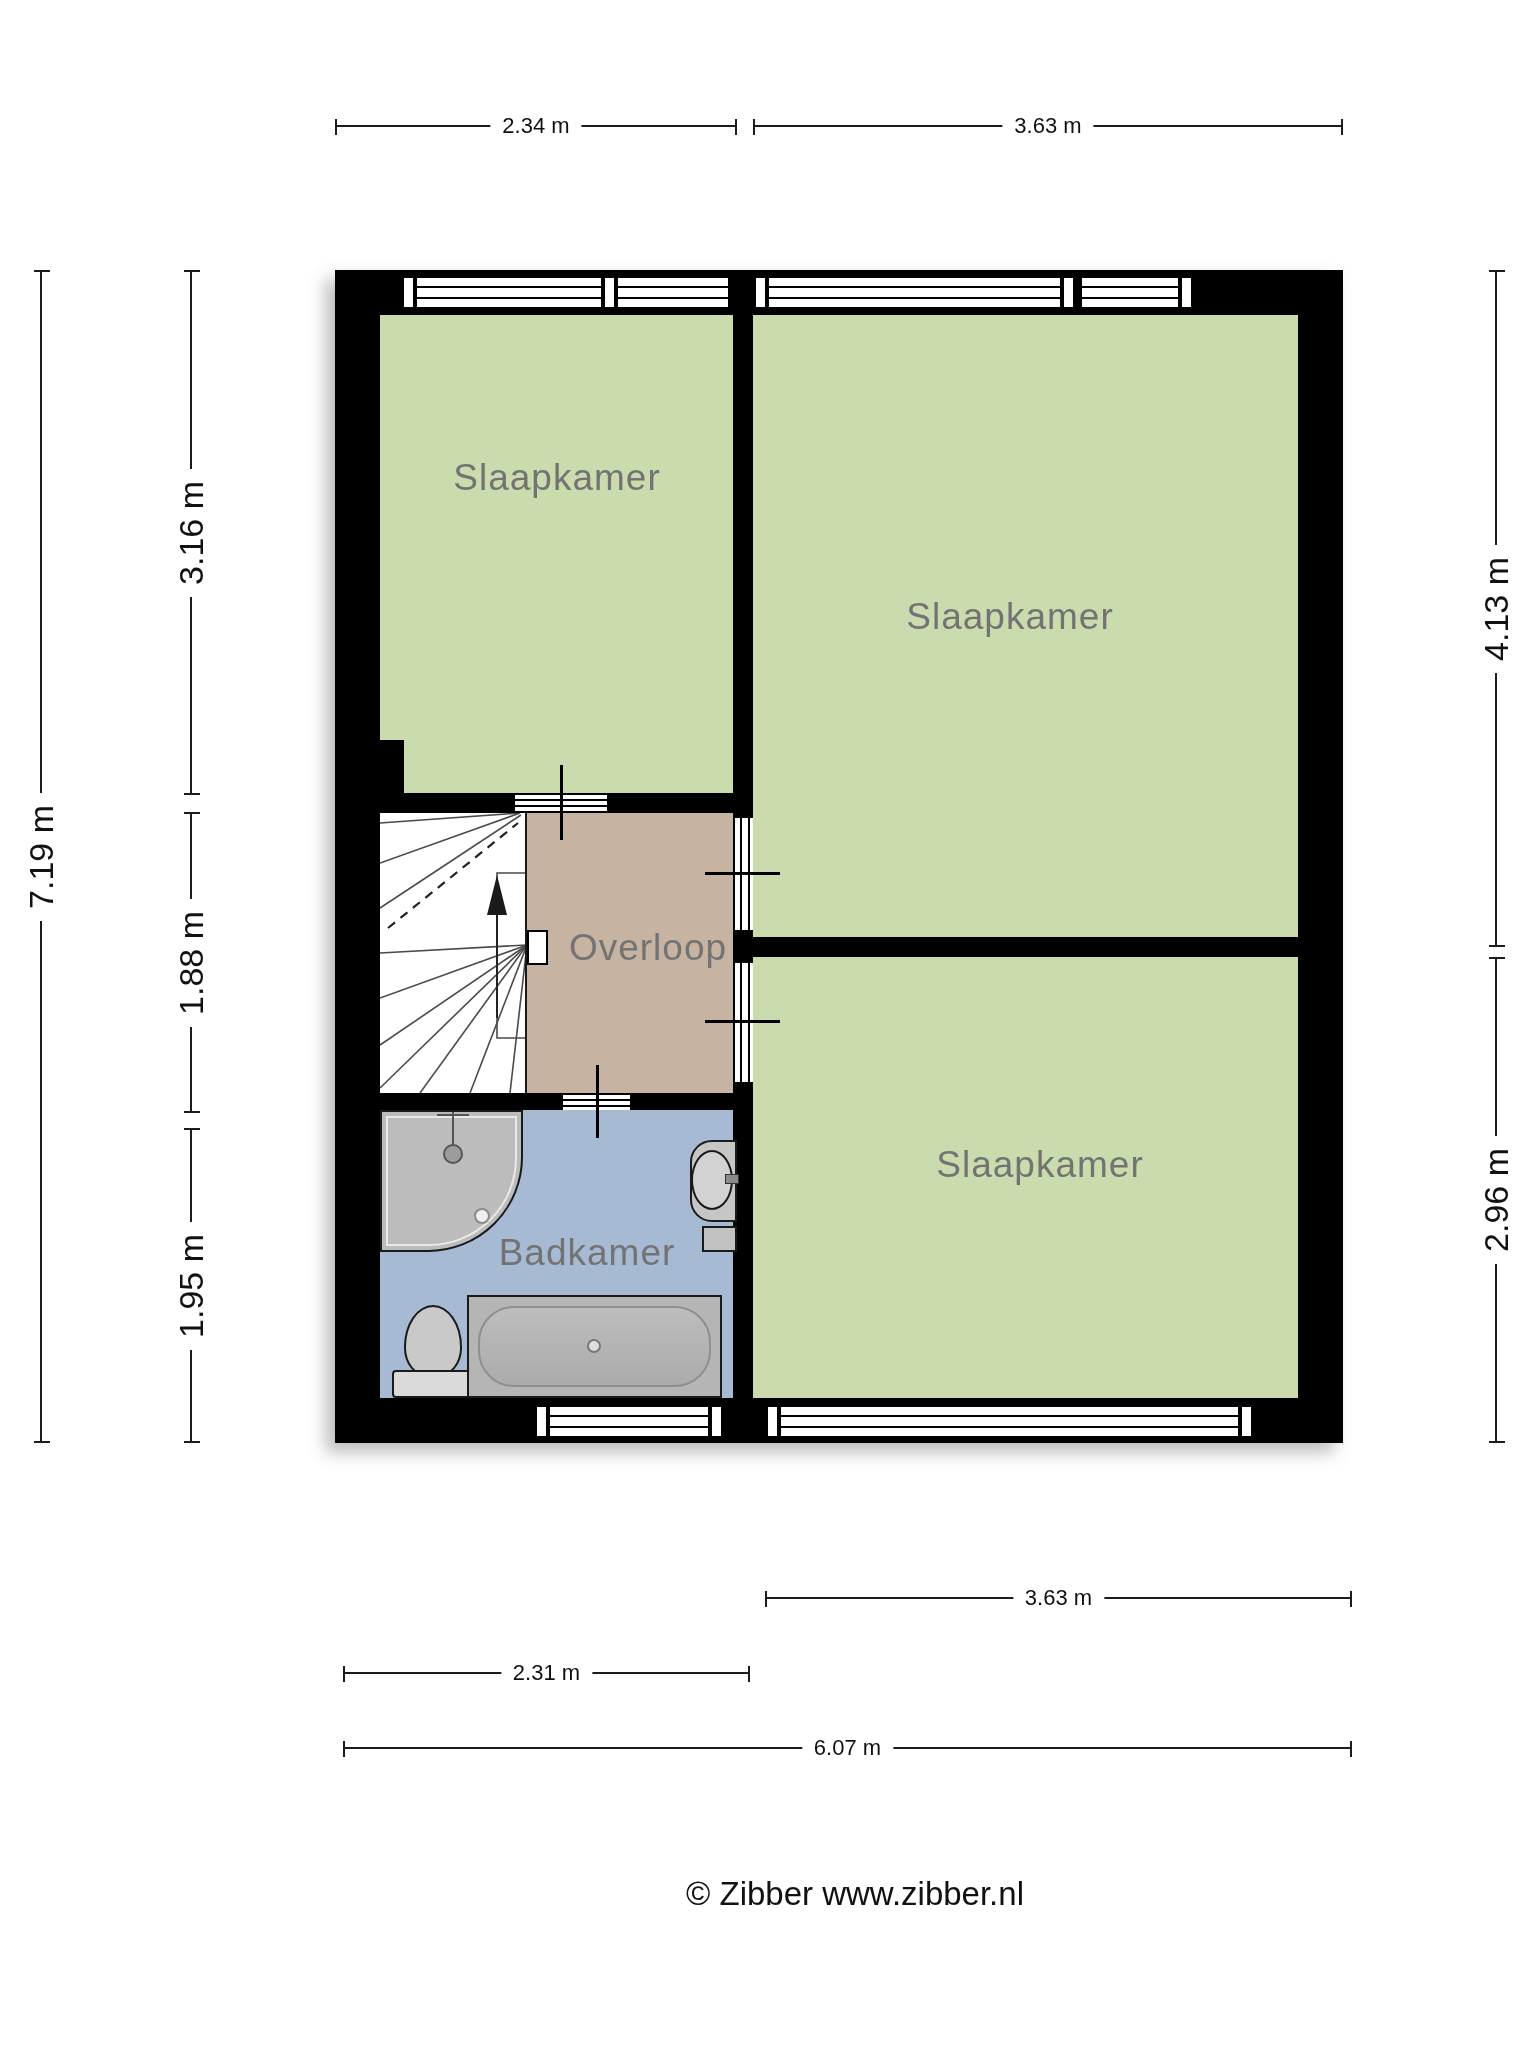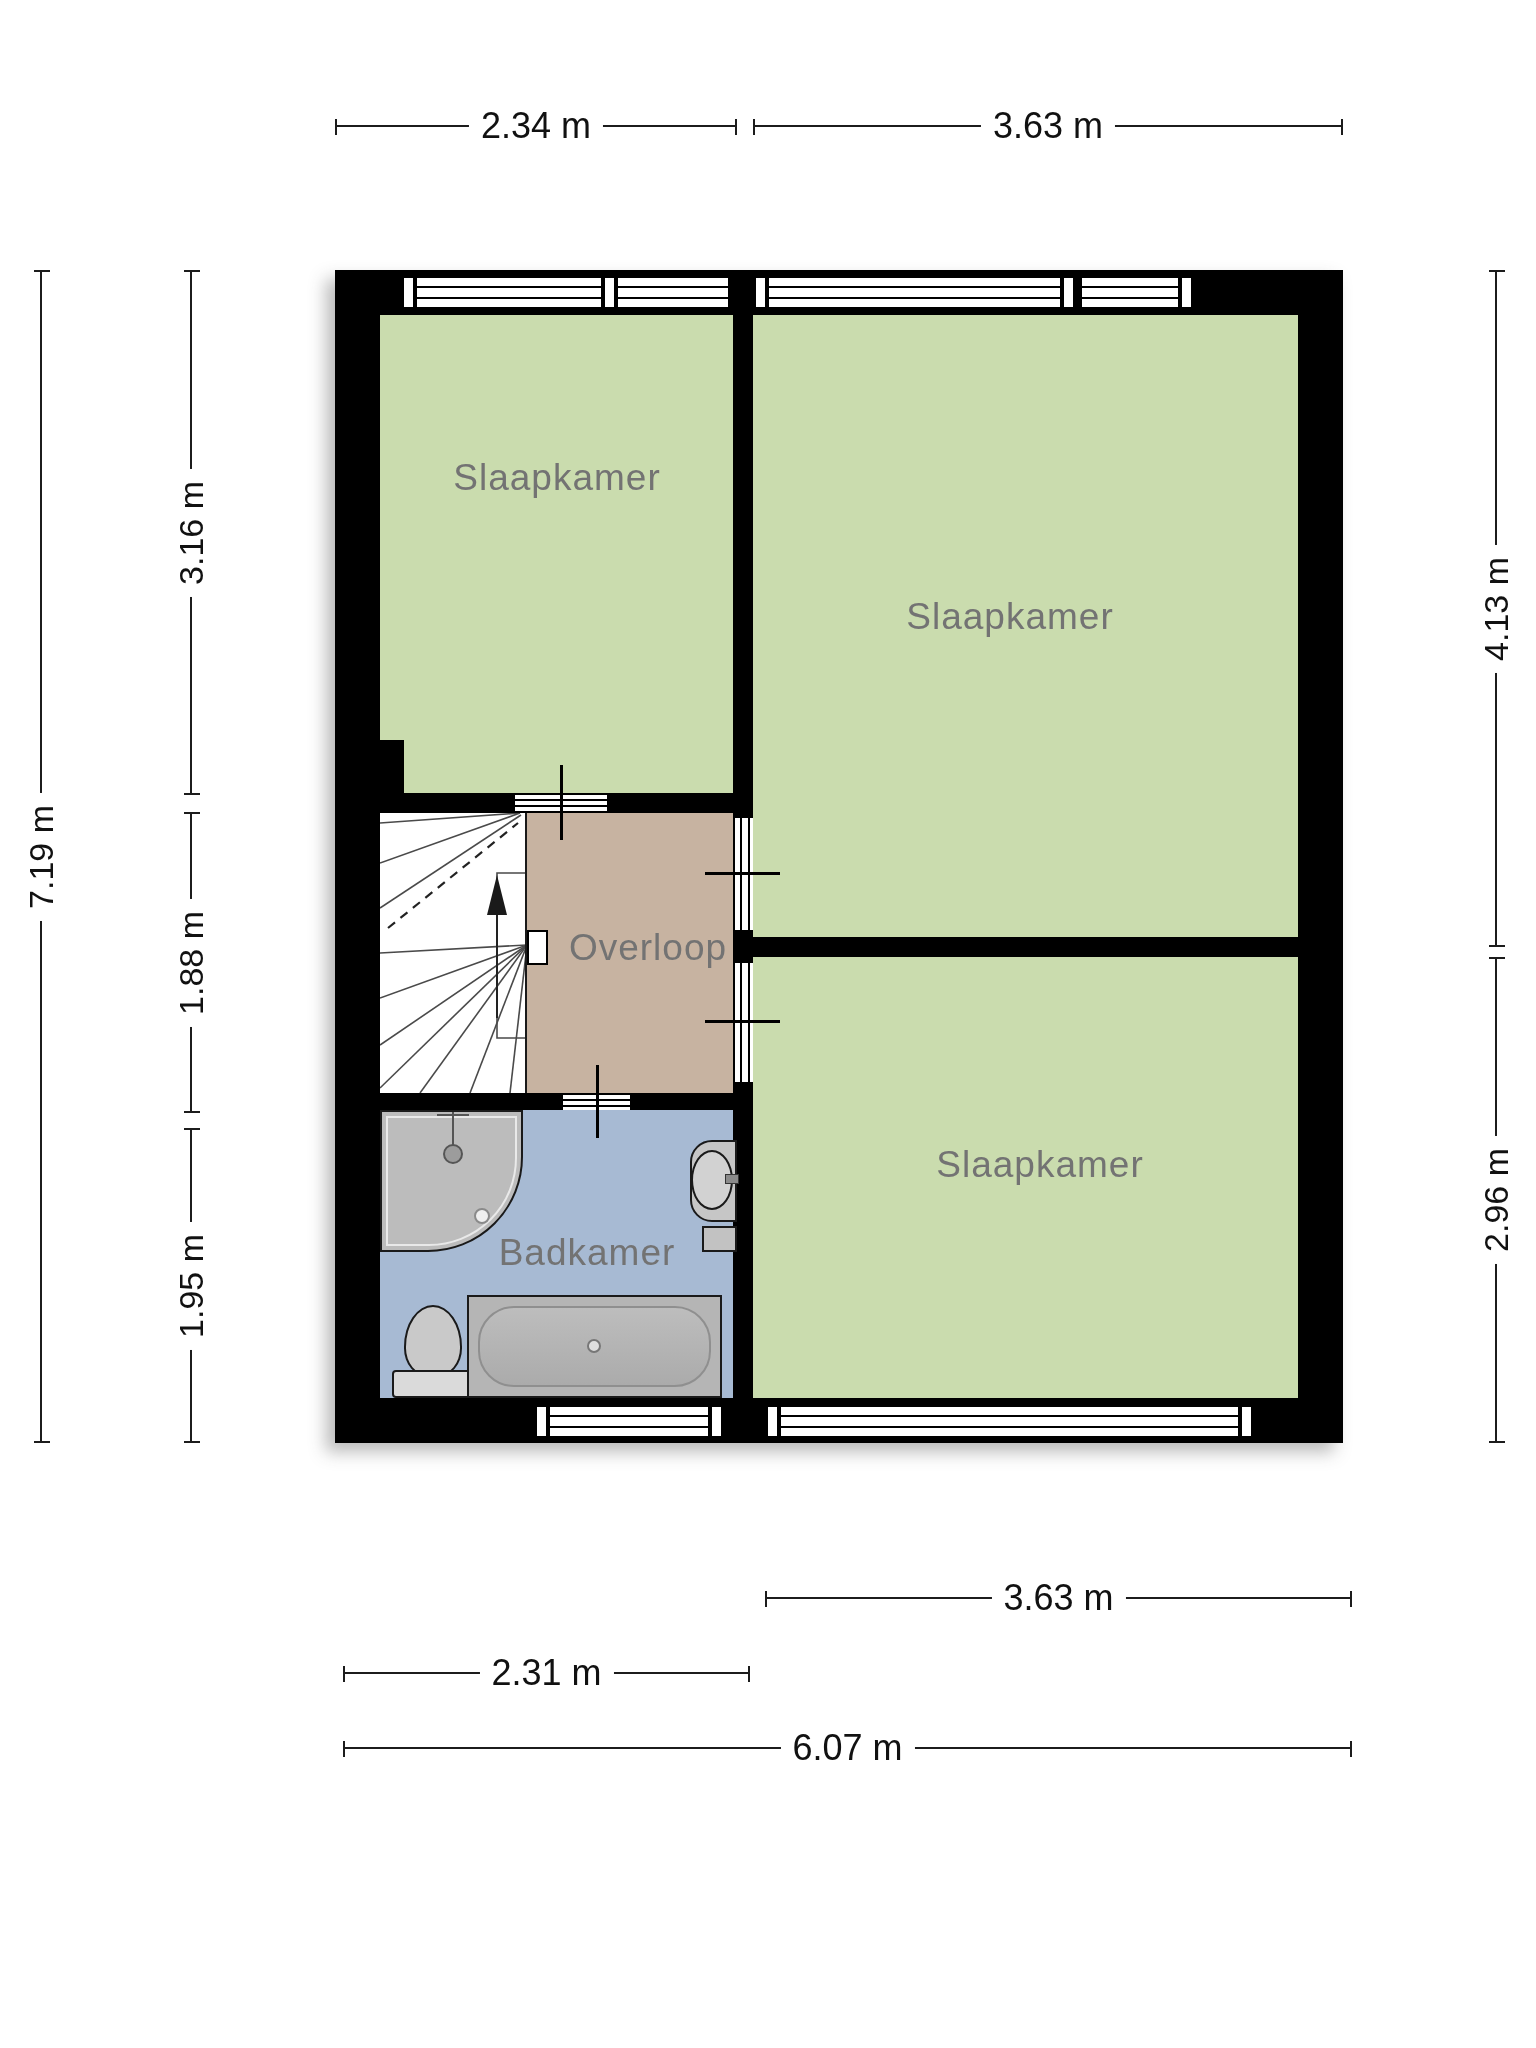--- a/index.html
+++ b/index.html
@@ -20,21 +20,21 @@
   .door-h{position:absolute;background:repeating-linear-gradient(to bottom,#000 0 2px,#fff 2px 6px);}
   .door-v{position:absolute;background:repeating-linear-gradient(to right,#000 0 2px,#fff 2px 7.3px);}
   .tick-v{position:absolute;width:3px;background:#000;}
   .tick-h{position:absolute;height:3px;background:#000;}
   
   .dim-h{position:absolute;height:0;border-top:2px solid #1c1c1c;}
   .dim-h .t{position:absolute;width:2px;height:16px;background:#1c1c1c;top:-8px;}
   .dim-v{position:absolute;width:0;border-left:2px solid #1c1c1c;}
   .dim-v .t{position:absolute;height:2px;width:16px;background:#1c1c1c;left:-8px;}
   .dim-label{position:absolute;left:50%;top:-1px;transform:translate(-50%,-50%);background:#fff;
-             padding:0 12px;font-size:36px;color:#111;white-space:nowrap;}
+             padding:0 12px;font-size:22px;color:#111;white-space:nowrap;}
   .dim-label-v{position:absolute;top:50%;left:-1px;transform:translate(-50%,-50%) rotate(-90deg);background:#fff;
              padding:0 12px;font-size:34px;color:#111;white-space:nowrap;}
   
   .fx{position:absolute;box-sizing:border-box;}
   #footer{position:absolute;left:335px;top:1872px;width:1040px;text-align:center;
           font-size:33px;line-height:44px;color:#111;}
 </style>
 </head>
 <body>
 
@@ -197,15 +197,16 @@
     <span class="dim-label">3.63 m</span>
   </div>
 
   <div class="dim-h" style="left:343px;top:1747px;width:1009px;">
     <span class="t" style="left:0;"></span>
       <span class="t" style="right:0;"></span>
     <span class="dim-label">6.07 m</span>
   </div>
 
   <div id="footer">
+    <div>© Zibber www.zibber.nl</div>
   </div>
 
 </div>
 
 </body></html>

